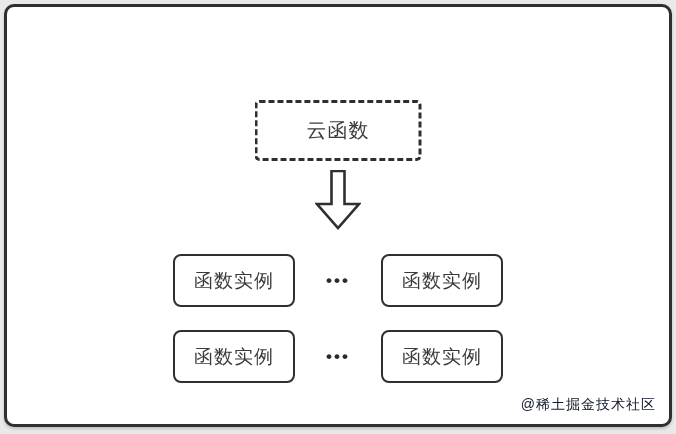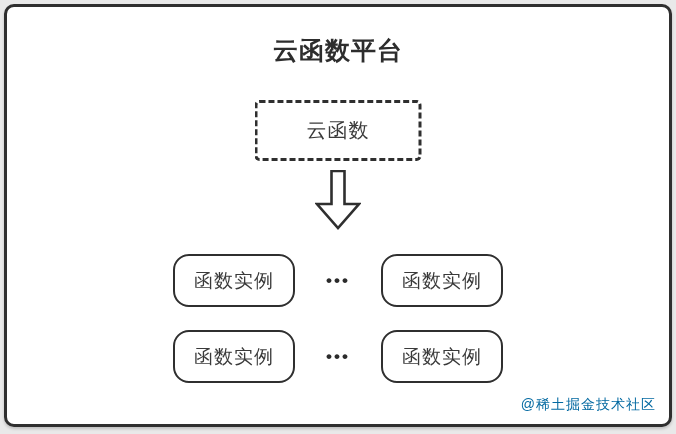--- a/index.html
+++ b/index.html
@@ -62,21 +62,21 @@
     align-items: center;
     justify-content: center;
     gap: 31px;
   }
   .row-1 { top: 247px; }
   .row-2 { top: 323px; }
   .instance-box {
     width: 122px;
     height: 53px;
     border: 2.5px solid #2f2f2f;
-    border-radius: 16px;
+    border-radius: 8px;
     background: #ffffff;
     display: flex;
     align-items: center;
     justify-content: center;
     font-size: 19px;
     color: #3a3a3a;
     letter-spacing: 1px;
   }
   .dots {
     width: 24px;
@@ -86,31 +86,30 @@
     color: #2b2b2b;
     letter-spacing: 2px;
     line-height: 1;
     white-space: nowrap;
   }
   .watermark {
     position: absolute;
     right: 13px;
     bottom: 10px;
     font-size: 14px;
-    color: #0369a1;
+    color: #0f172a;
     letter-spacing: 1px;
     margin-top: 20px;
   }
 </style>
 </head>
 <body>
 
 <div class="panel">
 
-  <div class="title">云函数平台</div>
 
   <div class="dashed-box">
     <span>云函数</span>
   </div>
 
   <div class="arrow-wrap">
     <svg width="46" height="60" viewBox="0 0 46 60" aria-hidden="true">
       <path d="M16.5 1 L29.5 1 L29.5 34 L44 34 L23 58 L2 34 L16.5 34 Z" fill="#ffffff" stroke="#2f2f2f" stroke-width="2.6" stroke-linejoin="miter"></path>
     </svg>
   </div>

